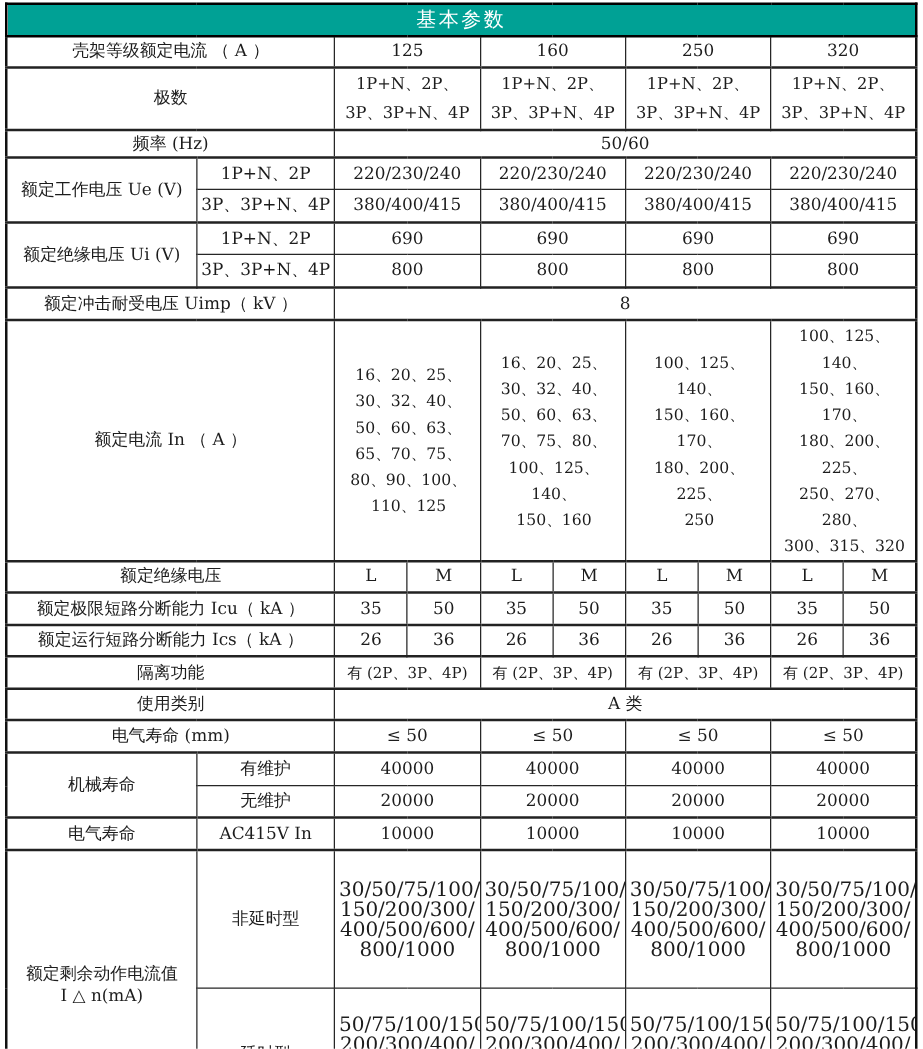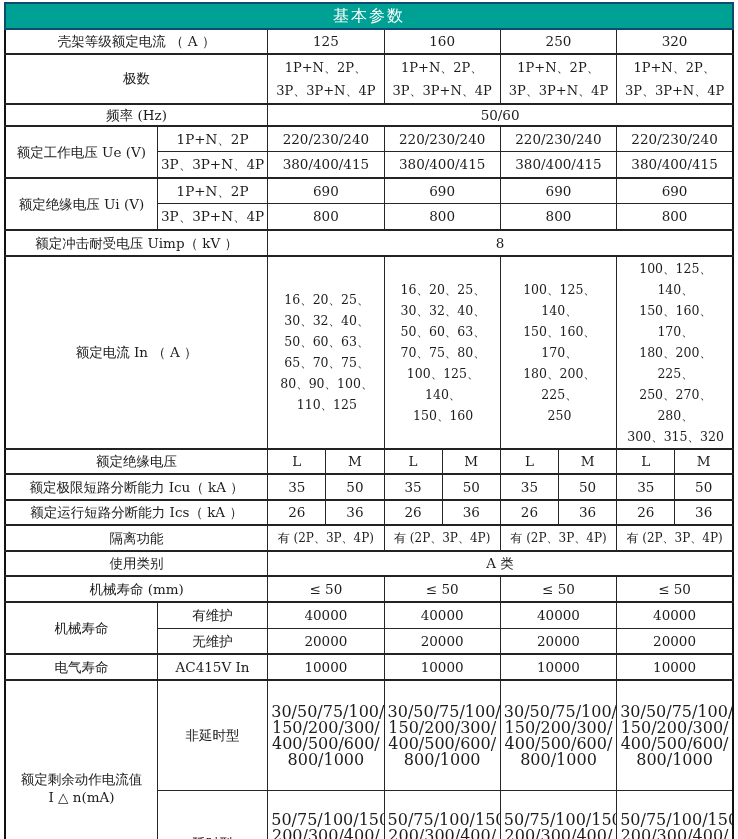--- a/index.html
+++ b/index.html
@@ -16,21 +16,21 @@
   td{
     border:1px solid #262626;
     border-top:2px solid #222;
     text-align:center;vertical-align:middle;
     font-size:13.5px;line-height:1.35;
     padding:1px 3px;overflow:hidden;
   }
   tr.sub td{border-top:1px solid #6a6a6a;}
   .title-row td{
     color:#ffffff;font-size:16px;letter-spacing:2px;
-    border:2px solid #0c4a6e;
+    border:2px solid #000000;
   }
   .lbl{font-size:13.5px;}
   .ml{white-space:pre-line;}
   .poles-cell{white-space:pre-line;font-size:13px;line-height:23px;}
   .in-cell{
     white-space:pre-line;text-align:center;
     font-size:12.5px;line-height:21px;padding-left:5px;
   }
   .rcd-cell{white-space:pre-line;font-size:16px;line-height:16px;}
   .iso-cell{font-size:12px;text-align:center;}
@@ -189,21 +189,21 @@
       <td colspan="2" class="iso-cell">有 (2P、3P、4P)</td>
       <td colspan="2" class="iso-cell">有 (2P、3P、4P)</td>
     </tr>
 
     <tr style="height:25px">
       <td colspan="2" class="lbl">使用类别</td>
       <td colspan="8" class="num">A 类</td>
     </tr>
 
     <tr style="height:26px">
-      <td colspan="2" class="lbl">机械寿命 (mm)</td>
+      <td colspan="2" class="lbl">电气寿命 (mm)</td>
       <td colspan="2" class="num">≤ 50</td>
       <td colspan="2" class="num">≤ 50</td>
       <td colspan="2" class="num">≤ 50</td>
       <td colspan="2" class="num">≤ 50</td>
     </tr>
 
     <tr style="height:27px">
       <td rowspan="2" class="lbl">机械寿命</td>
       <td class="lbl">有维护</td>
       <td colspan="2" class="num">40000</td>

